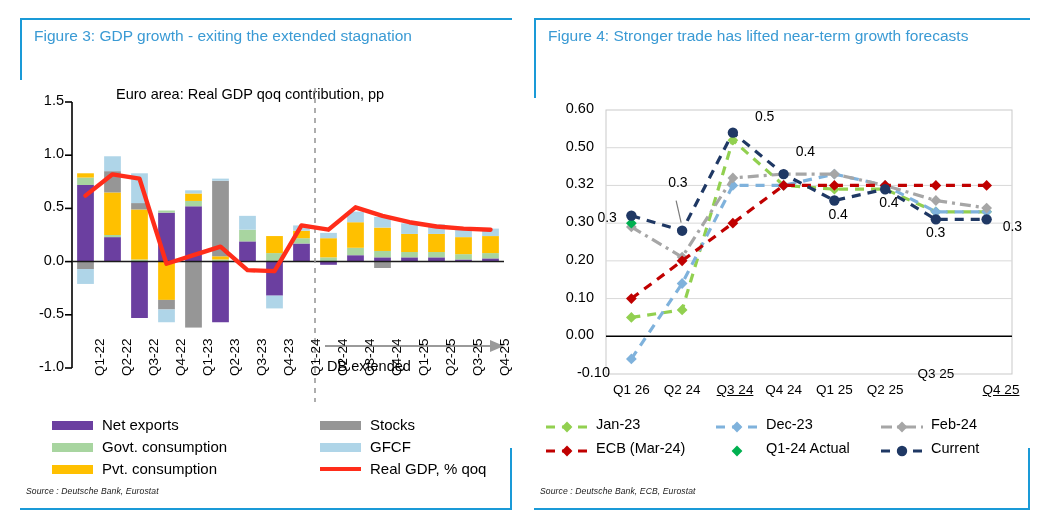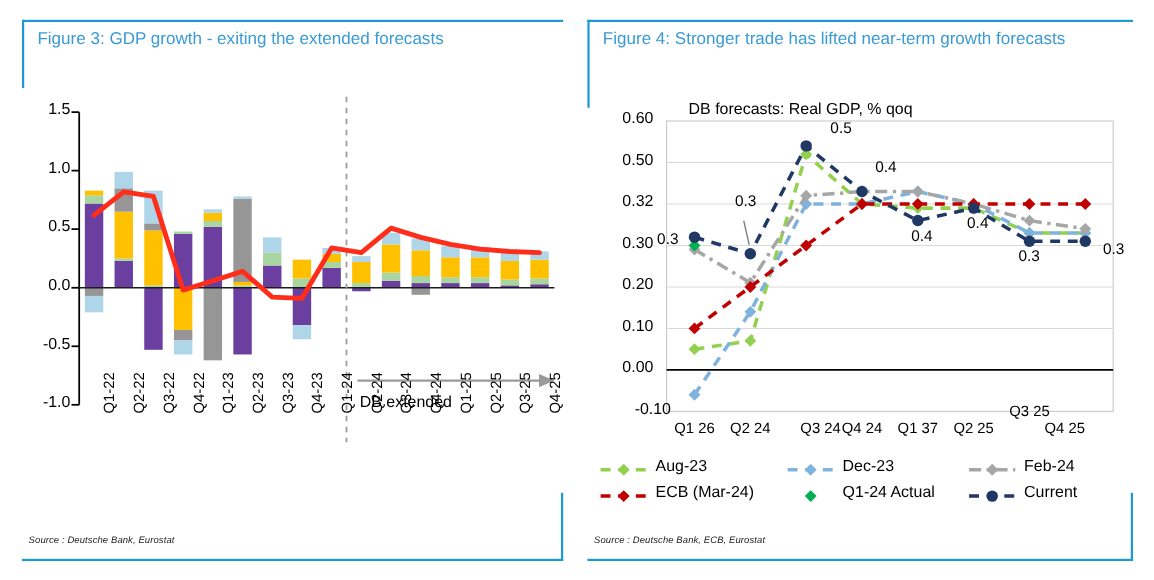--- a/index.html
+++ b/index.html
@@ -38,25 +38,26 @@
 <body>
 
 <div class="page">
 
   <div class="panel panel-left">
     <div class="rule-top" style="width:492px;"></div>
     <div class="rule-side" style="left:0;top:0;height:62px;"></div>
     <div class="rule-side" style="left:490px;top:430px;height:62px;"></div>
     <div class="rule-bottom" style="left:0;top:490px;width:492px;"></div>
 
-    <div class="fig-title fig-title-l">Figure 3: GDP growth - exiting the extended forecasts</div>
+    <div class="fig-title fig-title-l">Figure 3: GDP growth - exiting the extended stagnation</div>
 
     <div class="source" style="left:6px;top:468px;">Source : Deutsche Bank, Eurostat</div>
 
     <div class="plot" id="plotL" style="left:0;top:62px;width:492px;height:350px;">
+      <div class="ct-title" id="ctitleL" style="left:96px;top:6px;">Euro area: Real GDP qoq contribution, pp</div>
       <svg id="svgL" width="492" height="350" style="position:absolute;left:0;top:0;">
           <line x1="52" y1="22" x2="52" y2="288" stroke="#000" stroke-width="1.6"></line>
           <line x1="45" y1="22" x2="52" y2="22" stroke="#000" stroke-width="1.6"></line>
           <line x1="45" y1="75.2" x2="52" y2="75.2" stroke="#000" stroke-width="1.6"></line>
           <line x1="45" y1="128.4" x2="52" y2="128.4" stroke="#000" stroke-width="1.6"></line>
           <line x1="45" y1="181.6" x2="52" y2="181.6" stroke="#000" stroke-width="1.6"></line>
           <line x1="45" y1="234.8" x2="52" y2="234.8" stroke="#000" stroke-width="1.6"></line>
           <line x1="45" y1="288" x2="52" y2="288" stroke="#000" stroke-width="1.6"></line>
           <rect x="57.13" y="104.992" width="16.74" height="76.60799999999999" fill="#6B3FA0"></rect>
           <rect x="57.13" y="97.544" width="16.74" height="7.4480000000000075" fill="#A8D5A0"></rect>
@@ -156,34 +157,47 @@
           <div class="xcat" style="left:341.5px;top:296px;">Q3-24</div>
           <div class="xcat" style="left:368.5px;top:296px;">Q4-24</div>
           <div class="xcat" style="left:395.5px;top:296px;">Q1-25</div>
           <div class="xcat" style="left:422.5px;top:296px;">Q2-25</div>
           <div class="xcat" style="left:449.5px;top:296px;">Q3-25</div>
           <div class="xcat" style="left:476.5px;top:296px;">Q4-25</div>
         </div>
       <div class="fc-text" id="fcTextL" style="left:307px;top:278px;">DB extended</div>
     </div>
 
+    <div id="legendL" style="position:absolute;left:0;top:396px;width:492px;height:66px;">
+        <div class="swatch" style="left:32px;top:7px;background:#6B3FA0;"></div>
+        <div class="leg-txt" style="left:82px;top:2px;">Net exports</div>
+        <div class="swatch" style="left:300px;top:7px;background:#969696;"></div>
+        <div class="leg-txt" style="left:350px;top:2px;">Stocks</div>
+        <div class="swatch" style="left:32px;top:29px;background:#A8D5A0;"></div>
+        <div class="leg-txt" style="left:82px;top:24px;">Govt. consumption</div>
+        <div class="swatch" style="left:300px;top:29px;background:#AFD5E8;"></div>
+        <div class="leg-txt" style="left:350px;top:24px;">GFCF</div>
+        <div class="swatch" style="left:32px;top:51px;background:#FFC000;"></div>
+        <div class="leg-txt" style="left:82px;top:46px;">Pvt. consumption</div>
+        <div class="lswatch-line" style="left:300px;top:53px;background:#FF2D1A;"></div>
+        <div class="leg-txt" style="left:350px;top:46px;">Real GDP, % qoq</div>
+      </div>
   </div>
 
   <div class="panel panel-right">
     <div class="rule-top" style="width:496px;"></div>
     <div class="rule-side" style="left:0;top:0;height:80px;"></div>
     <div class="rule-side" style="left:494px;top:430px;height:62px;"></div>
     <div class="rule-bottom" style="left:0;top:490px;width:496px;"></div>
 
     <div class="fig-title fig-title-r">Figure 4: Stronger trade has lifted near-term growth forecasts</div>
 
     <div class="source" style="left:6px;top:468px;">Source : Deutsche Bank, ECB, Eurostat</div>
 
     <div class="plot" id="plotR" style="left:0;top:74px;width:496px;height:320px;">
-      <div class="ct-title" id="ctitleR" style="left:92px;top:0px;">DB forecasts: Real GDP, % qoq</div>
       <svg id="svgR" width="496" height="320" style="position:absolute;left:0;top:0;">
           <rect x="72" y="18" width="406" height="264" fill="none" stroke="#c9c9c9" stroke-width="1"></rect>
           <line x1="72" y1="55.71428571428571" x2="478" y2="55.71428571428571" stroke="#d9d9d9" stroke-width="1"></line>
           <line x1="72" y1="93.42857142857142" x2="478" y2="93.42857142857142" stroke="#d9d9d9" stroke-width="1"></line>
           <line x1="72" y1="131.14285714285717" x2="478" y2="131.14285714285717" stroke="#d9d9d9" stroke-width="1"></line>
           <line x1="72" y1="168.85714285714286" x2="478" y2="168.85714285714286" stroke="#d9d9d9" stroke-width="1"></line>
           <line x1="72" y1="206.57142857142858" x2="478" y2="206.57142857142858" stroke="#d9d9d9" stroke-width="1"></line>
           <line x1="72" y1="244.2857142857143" x2="478" y2="244.2857142857143" stroke="#000" stroke-width="1.5"></line>
           <polyline points="97.375,225.42857142857142 148.125,217.8857142857143 198.875,48.171428571428564 249.625,93.42857142857142 300.375,97.2 351.125,97.2 401.875,119.82857142857142 452.625,119.82857142857142" fill="none" stroke="#92D050" stroke-width="3.2" stroke-dasharray="9,7" stroke-linecap="butt"></polyline>
           <polygon points="97.375,220.0285714285714 102.775,225.42857142857142 97.375,230.82857142857142 91.975,225.42857142857142" fill="#92D050"></polygon>
@@ -239,45 +253,45 @@
           <div class="axis-lab" style="left:4px;top:83.42857142857142px;width:56px;">0.32</div>
           <div class="axis-lab" style="left:4px;top:121.14285714285717px;width:56px;">0.30</div>
           <div class="axis-lab" style="left:4px;top:158.85714285714286px;width:56px;">0.20</div>
           <div class="axis-lab" style="left:4px;top:196.57142857142858px;width:56px;">0.10</div>
           <div class="axis-lab" style="left:4px;top:234.2857142857143px;width:56px;text-align:right;">0.00</div>
           <div class="axis-lab" style="left:20px;top:272px;width:56px;">-0.10</div>
         </div>
       <div id="xlabsR">
           <div class="xcat-r" style="left:67.375px;top:290px;width:60px;">Q1 26</div>
           <div class="xcat-r" style="left:118.125px;top:290px;width:60px;">Q2 24</div>
-          <div class="xcat-r" style="left:182px;top:290px;width:60px;">Q3 24</div>
+          <div class="xcat-r" style="left:171px;top:290px;width:60px;text-decoration:underline;">Q3 24</div>
           <div class="xcat-r" style="left:219.625px;top:290px;width:60px;">Q4 24</div>
-          <div class="xcat-r" style="left:270.375px;top:290px;width:60px;">Q1 37</div>
+          <div class="xcat-r" style="left:270.375px;top:290px;width:60px;">Q1 25</div>
           <div class="xcat-r" style="left:321.125px;top:290px;width:60px;">Q2 25</div>
           <div class="xcat-r" style="left:371.875px;top:274px;width:60px;">Q3 25</div>
-          <div class="xcat-r" style="left:404px;top:290px;width:60px;">Q4 25</div>
+          <div class="xcat-r" style="left:437px;top:290px;width:60px;text-decoration:underline;">Q4 25</div>
         </div>
       <div id="dlabsR">
           <div class="dlabel" style="left:63.375px;top:116.6px;">0.3</div>
           <div class="dlabel" style="left:134.125px;top:81.68571428571428px;">0.3</div>
           <div class="dlabel" style="left:220.875px;top:15.628571428571405px;">0.5</div>
           <div class="dlabel" style="left:261.625px;top:51.114285714285714px;">0.4</div>
           <div class="dlabel" style="left:294.375px;top:113.51428571428572px;">0.4</div>
           <div class="dlabel" style="left:345.125px;top:102.2px;">0.4</div>
           <div class="dlabel" style="left:391.875px;top:132.37142857142857px;">0.3</div>
           <div class="dlabel" style="left:468.625px;top:126.37142857142857px;">0.3</div>
         </div>
     </div>
 
     <div id="legendR" style="position:absolute;left:0;top:396px;width:496px;height:66px;">
         <svg width="46" height="20" style="position:absolute;left:10px;top:3px;">
           <line x1="2" y1="10" x2="44" y2="10" stroke="#92D050" stroke-width="3.2" stroke-dasharray="9,7"></line>
           <polygon points="23,4.6 28.4,10 23,15.4 17.6,10" fill="#92D050"></polygon>
         </svg>
-        <div class="rleg" style="left:62px;top:2px;">Aug-23</div>
+        <div class="rleg" style="left:62px;top:2px;">Jan-23</div>
         <svg width="46" height="20" style="position:absolute;left:180px;top:3px;">
           <line x1="2" y1="10" x2="44" y2="10" stroke="#7FB2DC" stroke-width="3.2" stroke-dasharray="9,7"></line>
           <polygon points="23,4.6 28.4,10 23,15.4 17.6,10" fill="#7FB2DC"></polygon>
         </svg>
         <div class="rleg" style="left:232px;top:2px;">Dec-23</div>
         <svg width="46" height="20" style="position:absolute;left:345px;top:3px;">
           <line x1="2" y1="10" x2="44" y2="10" stroke="#A6A6A6" stroke-width="3.2" stroke-dasharray="11,5,3,5"></line>
           <polygon points="23,4.6 28.4,10 23,15.4 17.6,10" fill="#A6A6A6"></polygon>
         </svg>
         <div class="rleg" style="left:397px;top:2px;">Feb-24</div>

